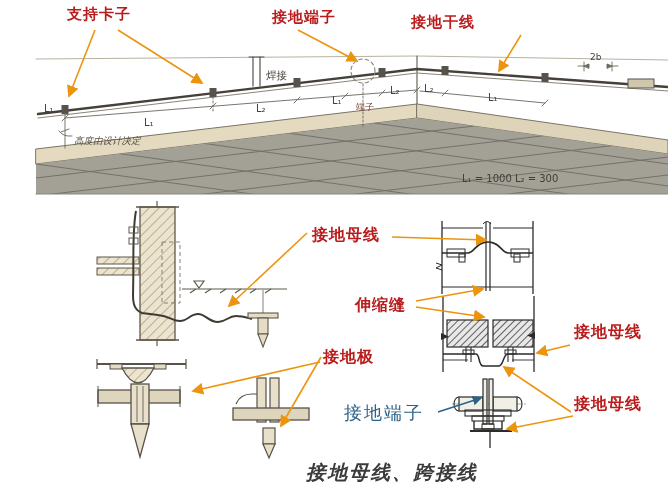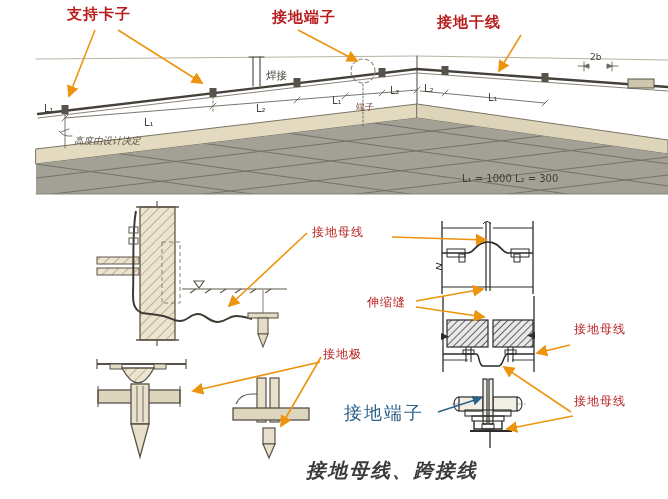--- a/index.html
+++ b/index.html
@@ -1,24 +1,24 @@
 <!DOCTYPE html>
 <html><head>
 <meta charset="utf-8">
 <style>
   html,body{margin:0;padding:0;background:#ffffff;}
   #stage{position:relative;width:668px;height:499px;background:#ffffff;overflow:hidden;
          font-family:"Liberation Sans","DejaVu Sans",sans-serif;}
   #art{position:absolute;left:0;top:0;}
   .lbl{position:absolute;color:#b91c1c;white-space:nowrap;line-height:1.1;}
   .toplbl{font-size:15px;font-weight:700;letter-spacing:1px;}
-  .midlbl{font-size:12px;font-weight:400;letter-spacing:1px;}
+  .midlbl{font-size:16px;font-weight:700;letter-spacing:1px;}
   .bluelbl{font-size:18px;font-weight:500;color:#2C6288;letter-spacing:2px;}
   .title{font-size:19.5px;font-weight:700;font-style:italic;color:#3b3b3b;letter-spacing:2px;
-         font-family:Liberation Mono, monospace;}
+         font-family:Liberation Sans, sans-serif;}
   .watermark{font-size:19px;font-weight:700;color:#cccccc;letter-spacing:1px;}
   svg text{font-family:"DejaVu Sans",sans-serif;}
 </style>
 </head>
 <body>
 
 <div id="stage">
 
 <svg id="art" width="668" height="499" viewBox="0 0 668 499">
   <defs>
@@ -251,24 +251,24 @@
     <line x1="320" y1="362" x2="193" y2="391" marker-end="url(#ah)"></line>
     <line x1="321" y1="357" x2="281" y2="426" marker-end="url(#ah)"></line>
     <line x1="571" y1="412" x2="504" y2="367" marker-end="url(#ah)"></line>
     <line x1="573" y1="416" x2="507" y2="429" marker-end="url(#ah)"></line>
   </g>
   <line x1="438" y1="412" x2="481" y2="398" stroke="#2C6288" stroke-width="1.4" marker-end="url(#ahb)"></line>
 </svg>
 
 <div class="lbl toplbl" style="left:67px;top:6px;">支持卡子</div>
 <div class="lbl toplbl" style="left:272px;top:9px;text-align:center;">接地端子</div>
-<div class="lbl toplbl" style="left:411px;top:14px;margin-left:26px;">接地干线</div>
+<div class="lbl toplbl" style="left:411px;top:14px;">接地干线</div>
 
 <div class="lbl midlbl" style="left:312px;top:226px;">接地母线</div>
-<div class="lbl midlbl" style="left:355px;top:296px;margin-left:12px;">伸缩缝</div>
+<div class="lbl midlbl" style="left:355px;top:296px;">伸缩缝</div>
 <div class="lbl midlbl" style="left:323px;top:348px;text-align:right;">接地极</div>
 <div class="lbl midlbl" style="left:574px;top:323px;">接地母线</div>
 <div class="lbl midlbl" style="left:574px;top:395px;">接地母线</div>
 <div class="lbl bluelbl" style="left:344px;top:404px;">接地端子</div>
 
 <div class="lbl title" style="left:306px;top:462px;">接地母线、跨接线</div>
 
 </div>
 
 </body></html>

